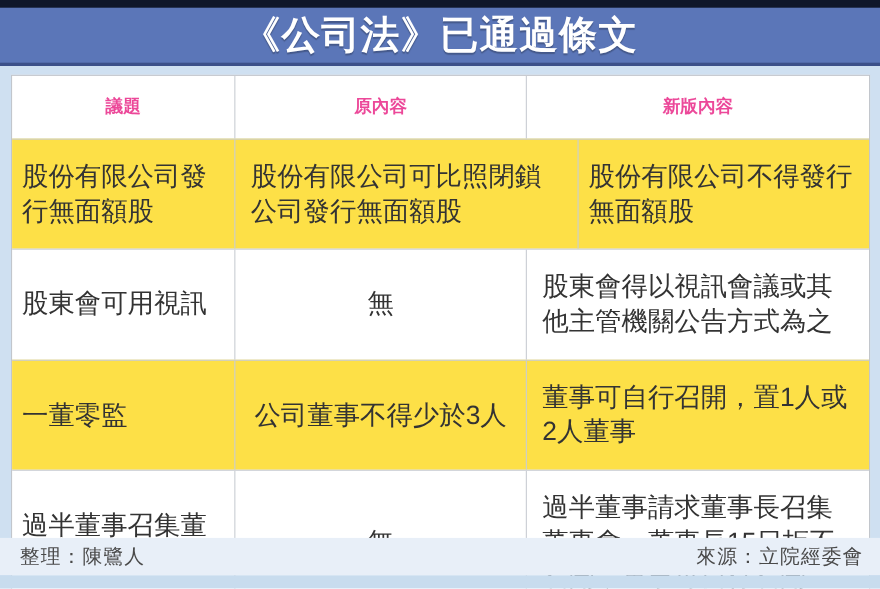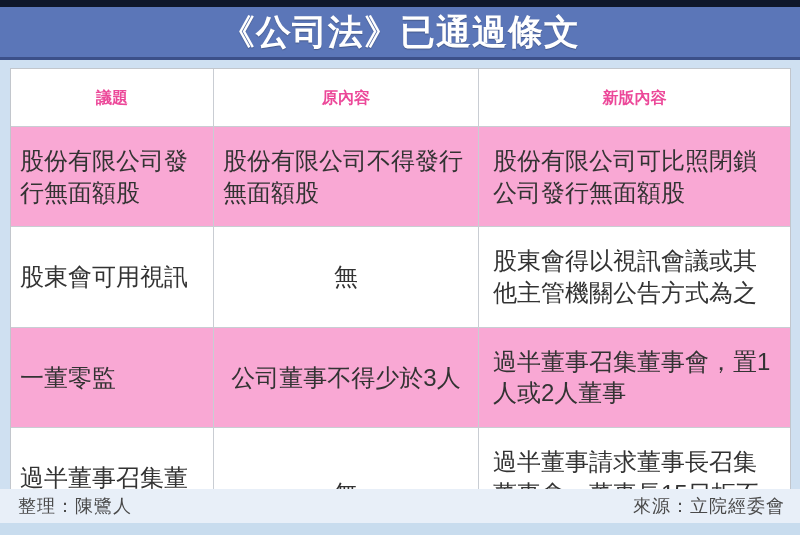--- a/index.html
+++ b/index.html
@@ -35,21 +35,21 @@
   .c1{width:202px;}
   .c2{width:265px;border-left:1px solid #c9cdd3;}
   .c3{width:312px;border-left:1px solid #c9cdd3;padding:18px 14px;}
   .center{justify-content:center;text-align:center;}
   .thead .td{font-weight:bold;font-size:16px;color:#ec4899;}
   .h-head{min-height:50px;}
   .h-r1{min-height:87px;}
   .h-r2{min-height:85px;}
   .h-r3{min-height:87px;}
   .h-r4{min-height:112px;}
-  .tint{background:#f9a8d4;}
+  .tint{background:#fde047;}
   
   .footer-band{
     position:absolute;left:0;top:489px;width:800px;height:34px;
     box-sizing:border-box;background:#e8eff8;
     display:flex;align-items:center;justify-content:space-between;
     padding:0 15px 0 18px;
     font-size:18px;color:#4a4a4a;letter-spacing:1px;
   }
   .bottom-band{
     position:absolute;left:0;top:523px;width:800px;height:12px;
@@ -68,34 +68,34 @@
   <div class="grid">
 
     <div class="tr thead">
       <div class="td c1 center h-head">議題</div>
       <div class="td c2 center h-head">原內容</div>
       <div class="td c3 center h-head">新版內容</div>
     </div>
 
     <div class="tr tint">
       <div class="td c1 h-r1">股份有限公司發行無面額股</div>
+      <div class="td c3 h-r1">股份有限公司可比照閉鎖公司發行無面額股</div>
       <div class="td c2 h-r1">股份有限公司不得發行無面額股</div>
-      <div class="td c3 h-r1">股份有限公司可比照閉鎖公司發行無面額股</div>
     </div>
 
     <div class="tr">
       <div class="td c1 h-r2">股東會可用視訊</div>
       <div class="td c2 h-r2 center">無</div>
       <div class="td c3 h-r2">股東會得以視訊會議或其他主管機關公告方式為之</div>
     </div>
 
     <div class="tr tint">
       <div class="td c1 h-r3">一董零監</div>
       <div class="td c2 h-r3 center">公司董事不得少於3人</div>
-      <div class="td c3 h-r3">過半董事召集董事會，置1人或2人董事</div>
+      <div class="td c3 h-r3">董事可自行召開，置1人或2人董事</div>
     </div>
 
     <div class="tr">
       <div class="td c1 h-r4">過半董事召集董事會</div>
       <div class="td c2 h-r4 center">無</div>
       <div class="td c3 h-r4">過半董事請求董事長召集董事會，董事長15日拒不召開，董事可自行召開</div>
     </div>
 
   </div>
 

